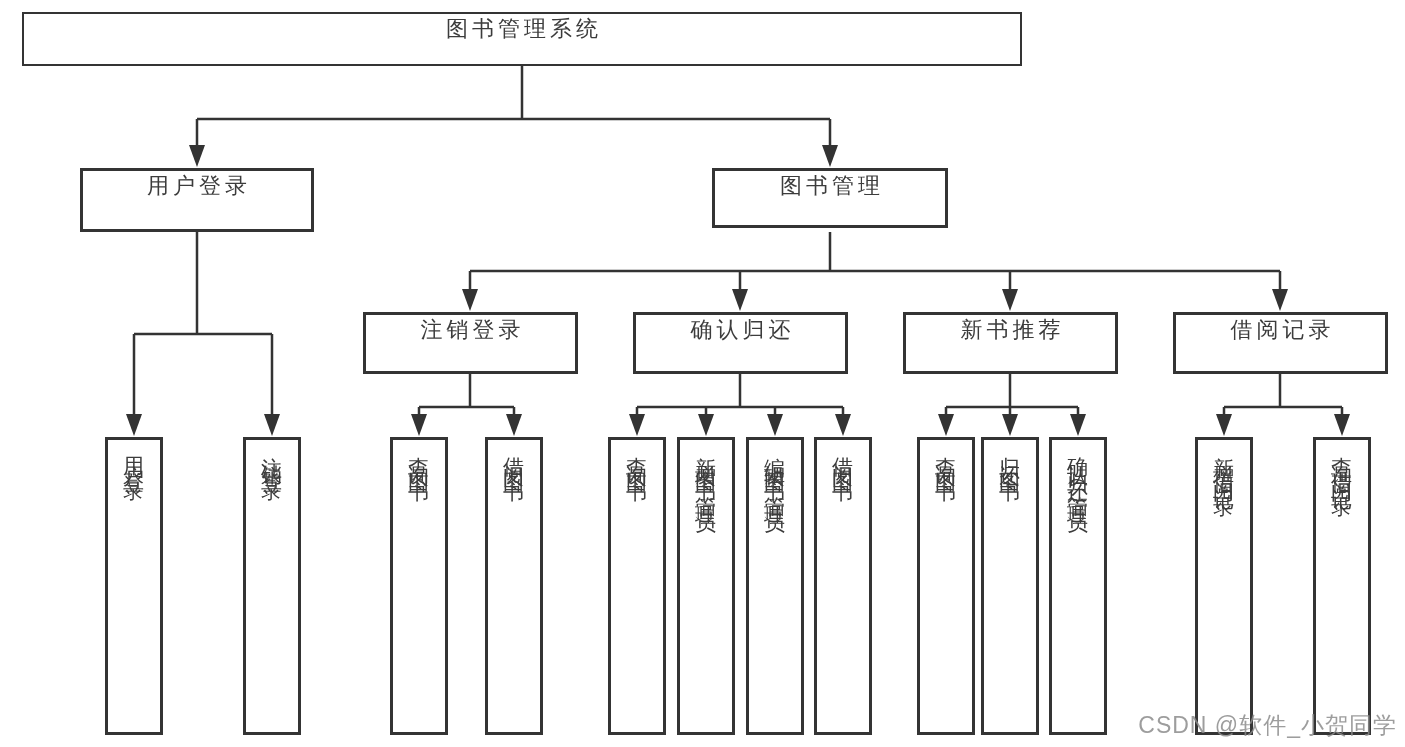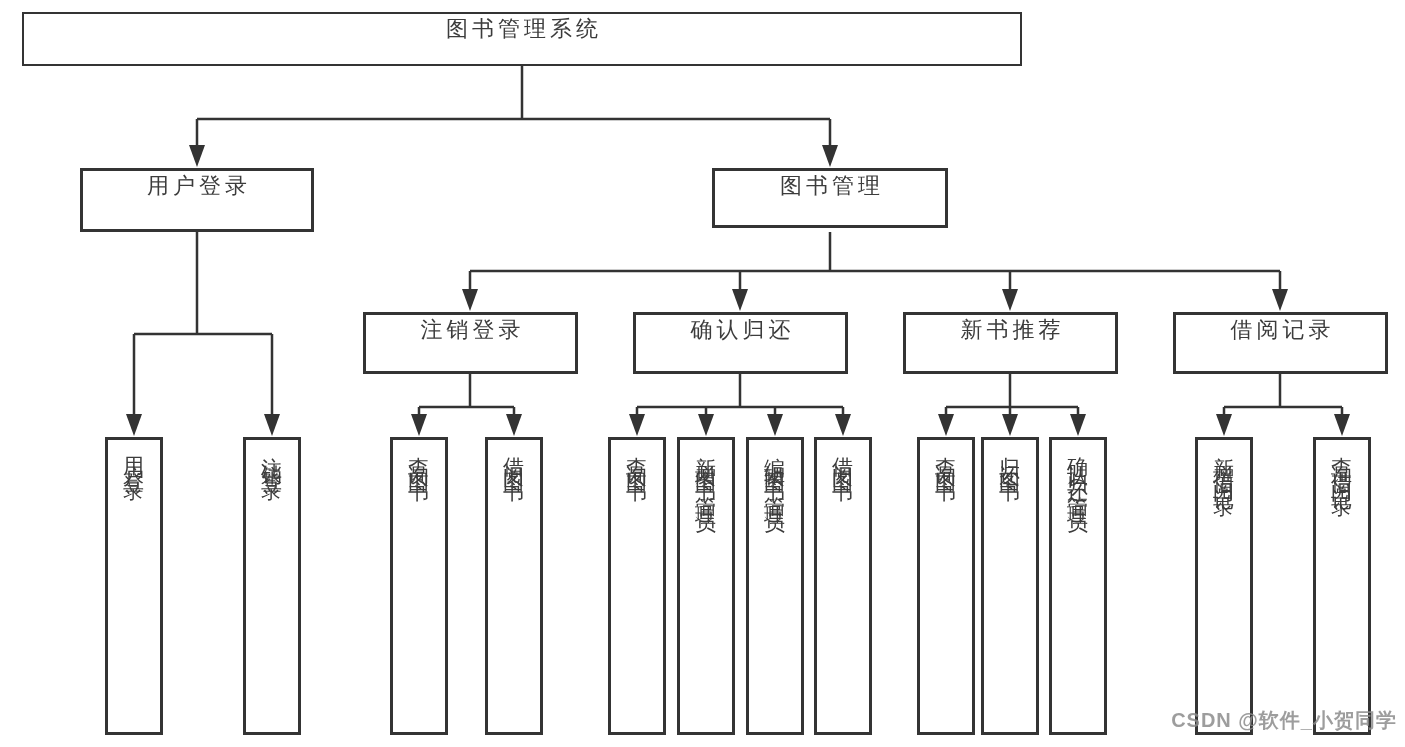--- a/index.html
+++ b/index.html
@@ -32,27 +32,26 @@
     writing-mode:vertical-rl;
     text-orientation:mixed;
     font-size:21px;
     letter-spacing:8px;
     line-height:1;
     white-space:nowrap;
   }
   #watermark{
     position:absolute;
     right:8px;
-    bottom:13px;
-    font-size:20px;
+    bottom:6px;
+    font-size:23px;
     color:rgba(140,140,140,0.85);
     letter-spacing:1px;
     z-index:3;
     white-space:nowrap;
-    font-weight:bold;
   }
 </style>
 </head>
 <body>
 
 <div id="stage">
 
   <svg id="wires" width="1405" height="747" viewBox="0 0 1405 747">
     <g stroke="#333333" stroke-width="2.5" fill="none">
 

